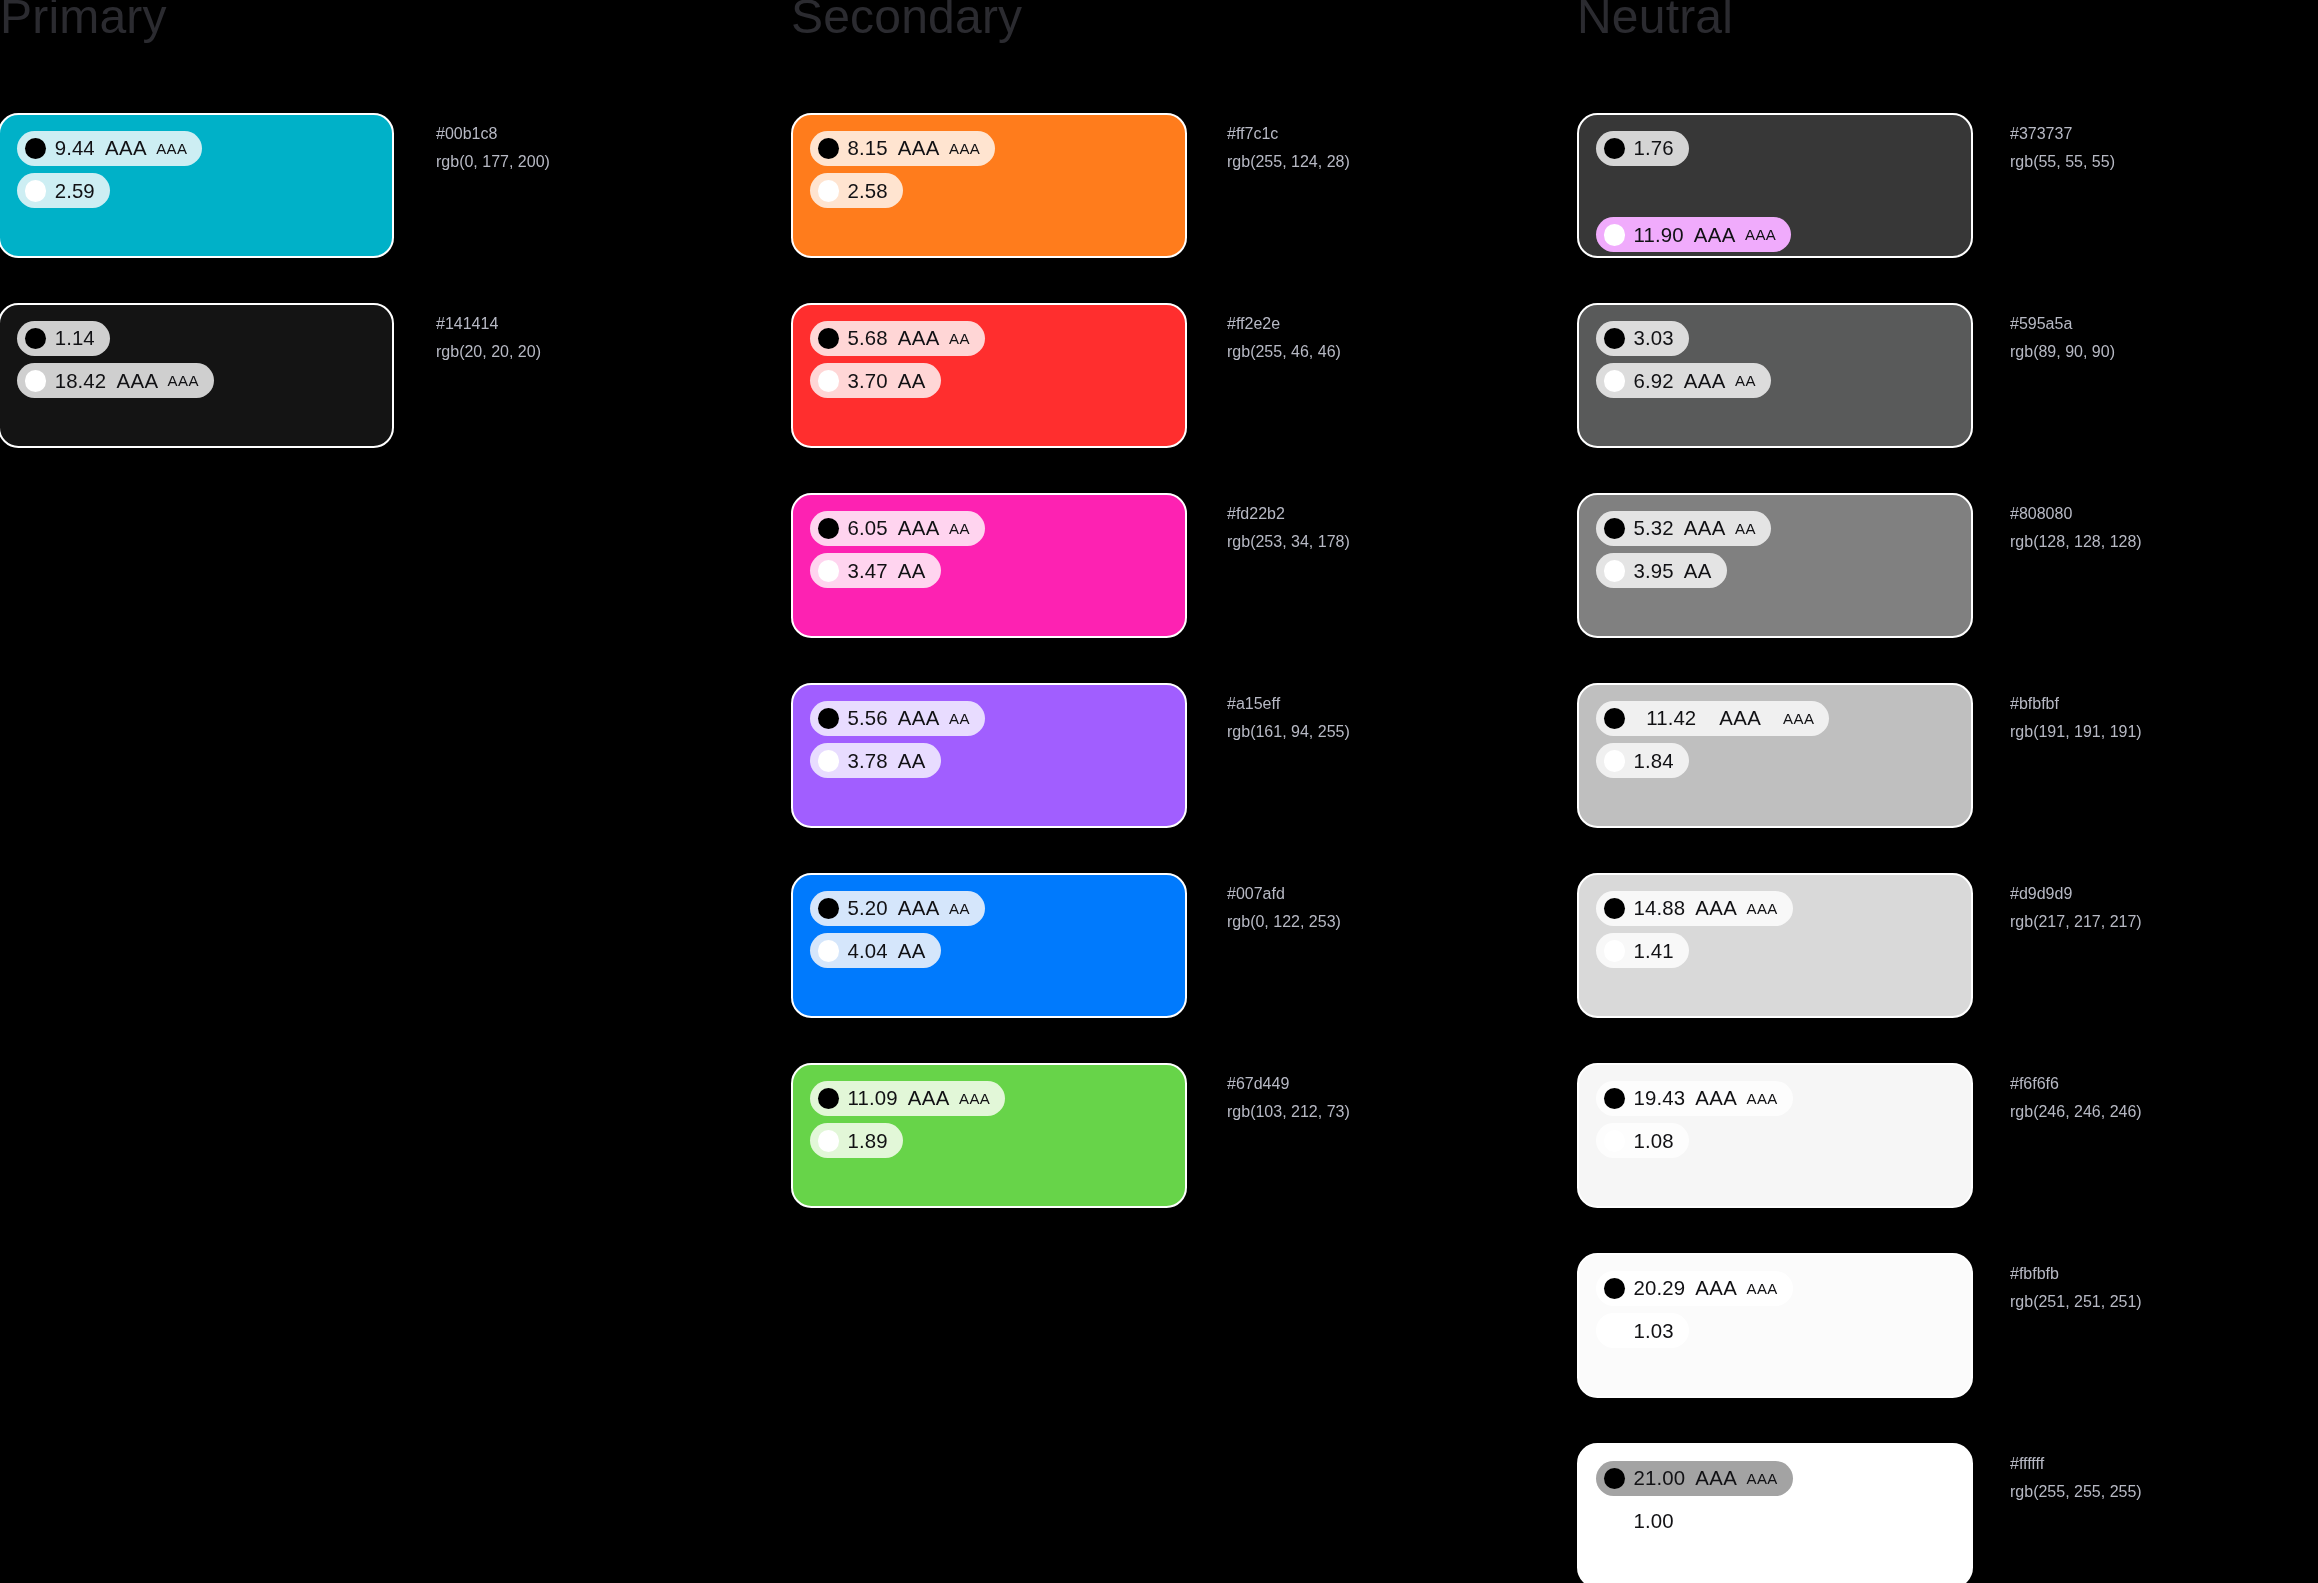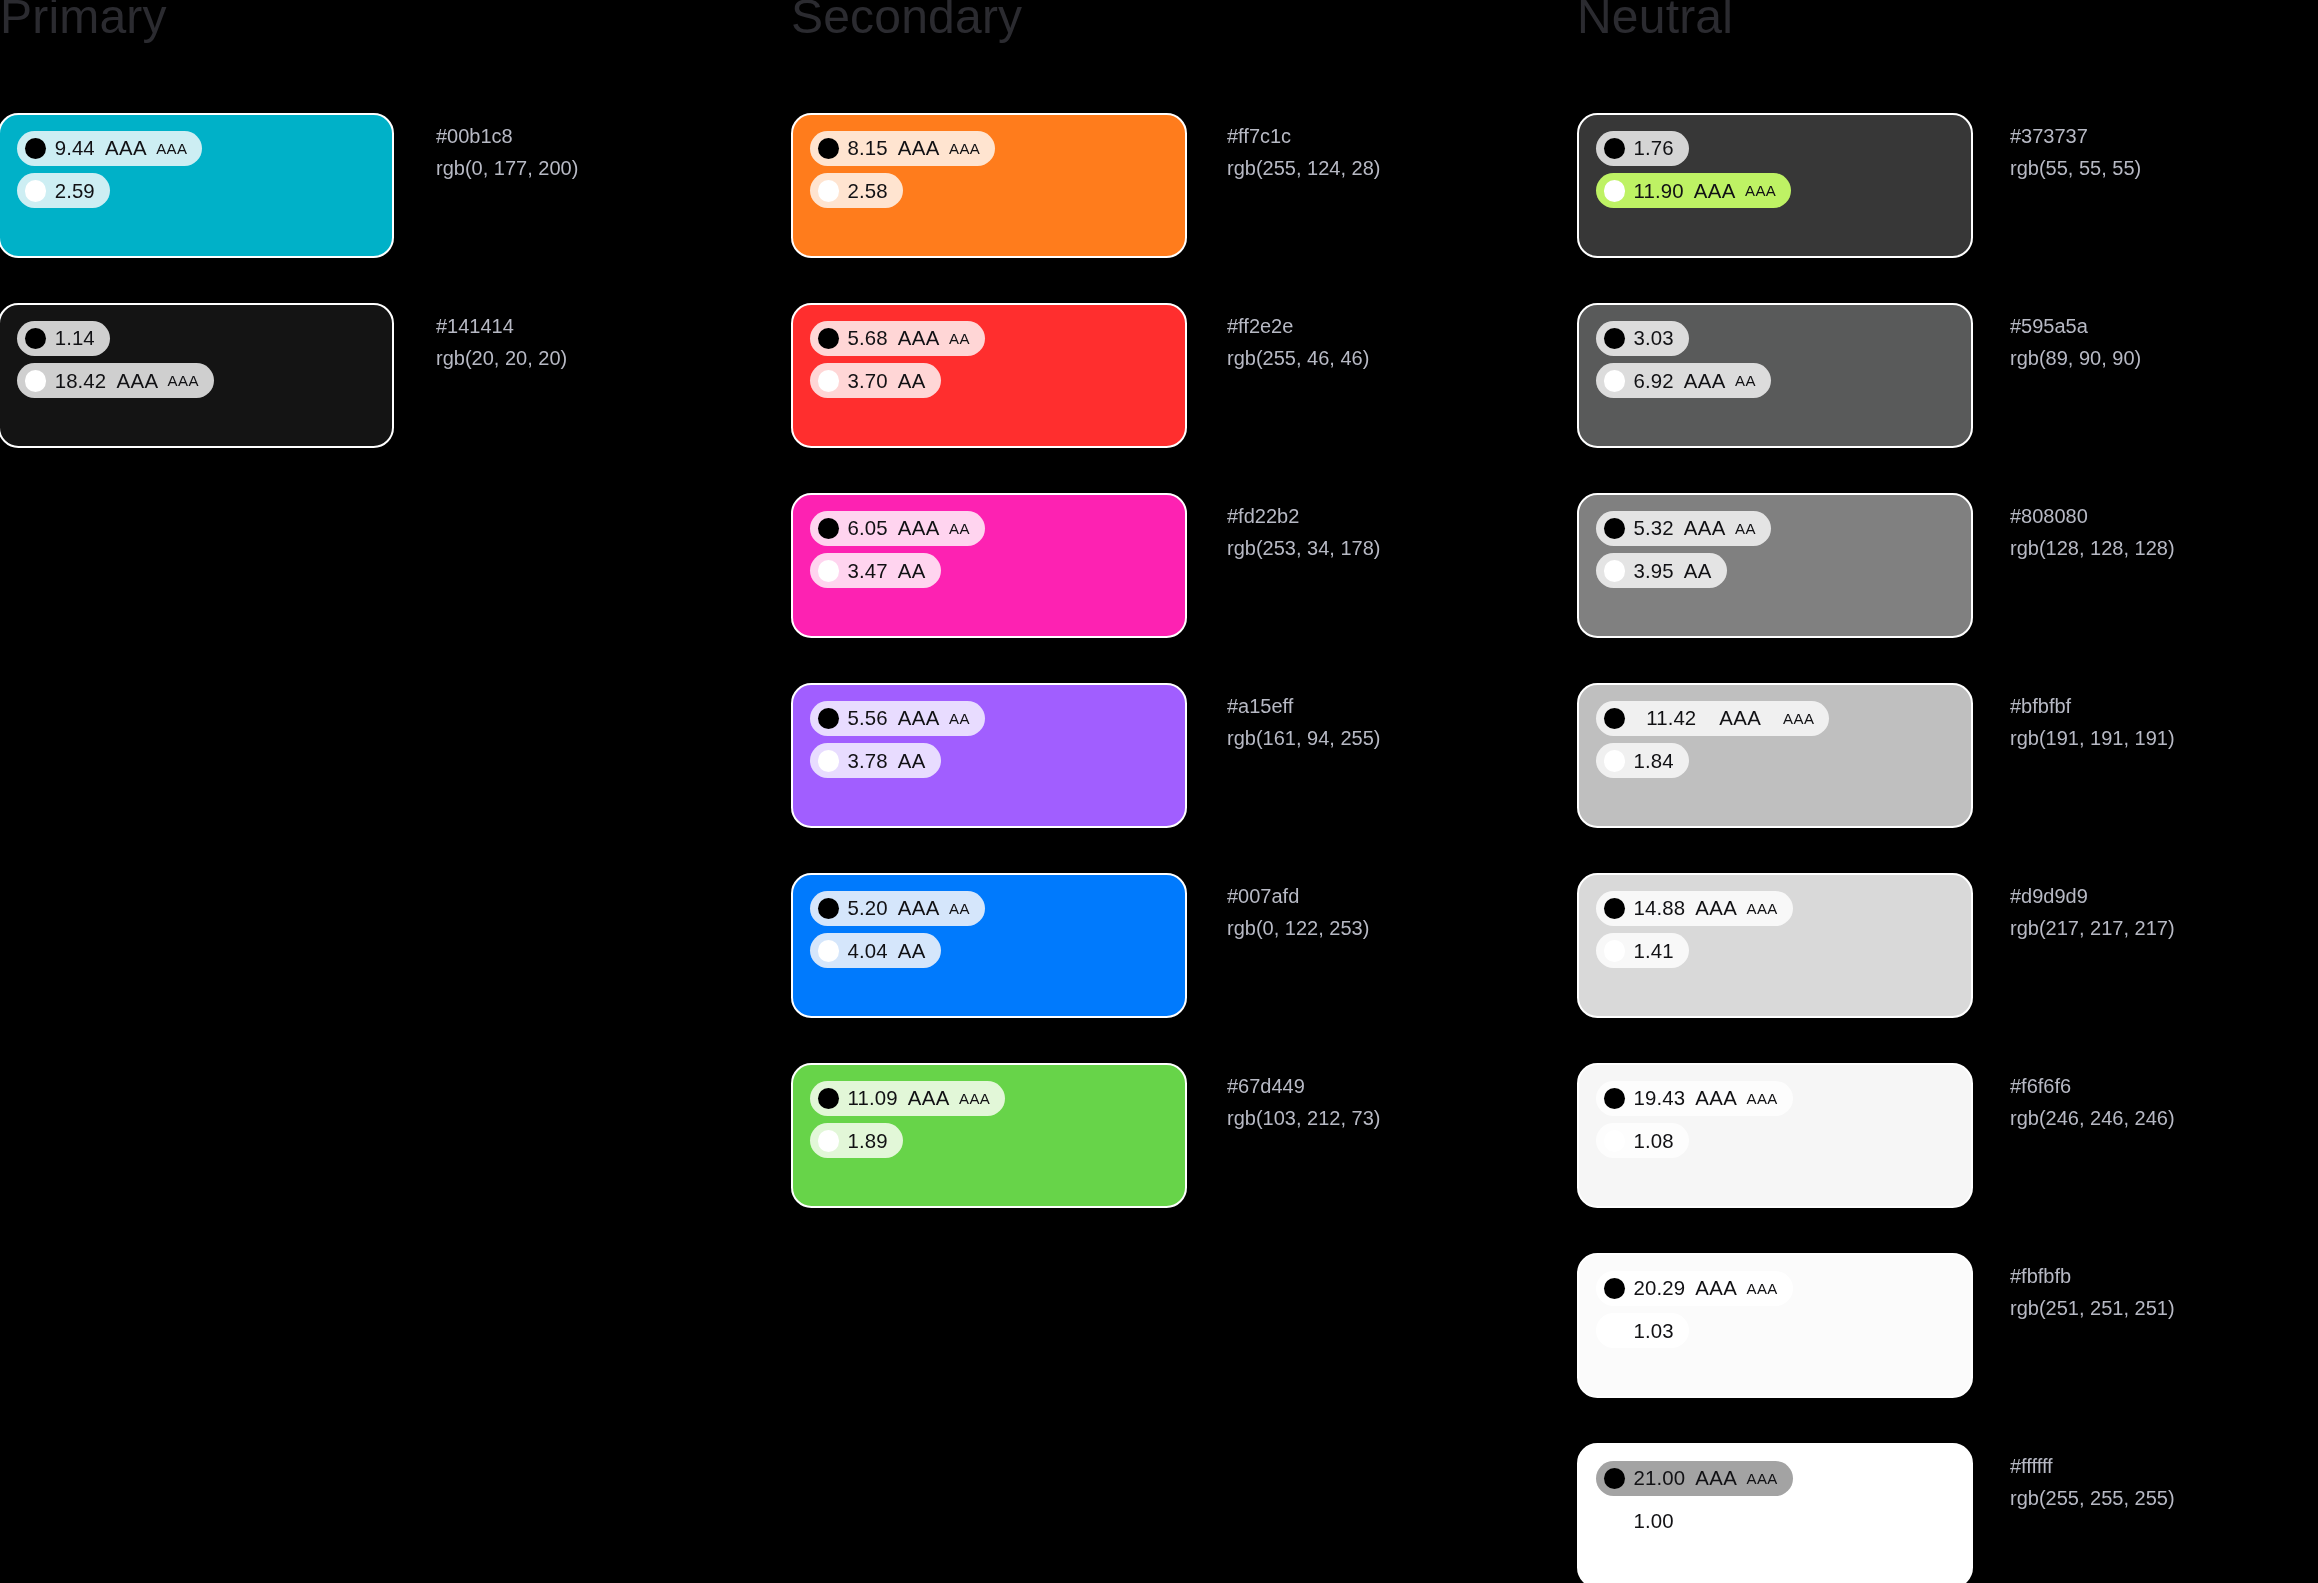--- a/index.html
+++ b/index.html
@@ -119,21 +119,21 @@
   
   .swatch-meta {
     position: absolute;
     left: 436px;
     top: 13px;
     width: 343px;
   }
   .col-neutral .swatch-meta { left: 433px; }
 
   .meta-hex, .meta-rgb {
-    font-size: 20px;
+    font-size: 16px;
     font-weight: 400;
     color: #b7b9c4;
     line-height: 1.05;
     white-space: nowrap;
   }
   .meta-hex { margin-bottom: 11px; }
 </style>
 </head>
 <body>
 
@@ -298,21 +298,21 @@
     </div>
   <div class="column col-neutral">
       <div class="col-title">Neutral</div>
       <div class="col-stack">
         <div class="swatch-row">
           <div class="swatch-card" style="background: rgb(55, 55, 55);">
             <div class="contrast-badge" style="background: rgb(212, 212, 212);">
               <span class="badge-dot dark"></span>
               <span class="badge-ratio">1.76</span>
             </div>
-            <div class="contrast-badge" style="background: #bef264;">
+            <div class="contrast-badge" style="background: #f0abfc; margin-top: 44px;">
               <span class="badge-dot light"></span>
               <span class="badge-ratio">11.90</span>
               <span class="badge-level-lg">AAA</span>
               <span class="badge-level-sm">AAA</span>
             </div>
           </div>
           <div class="swatch-meta">
             <div class="meta-hex">#373737</div>
             <div class="meta-rgb">rgb(55, 55, 55)</div>
           </div>

